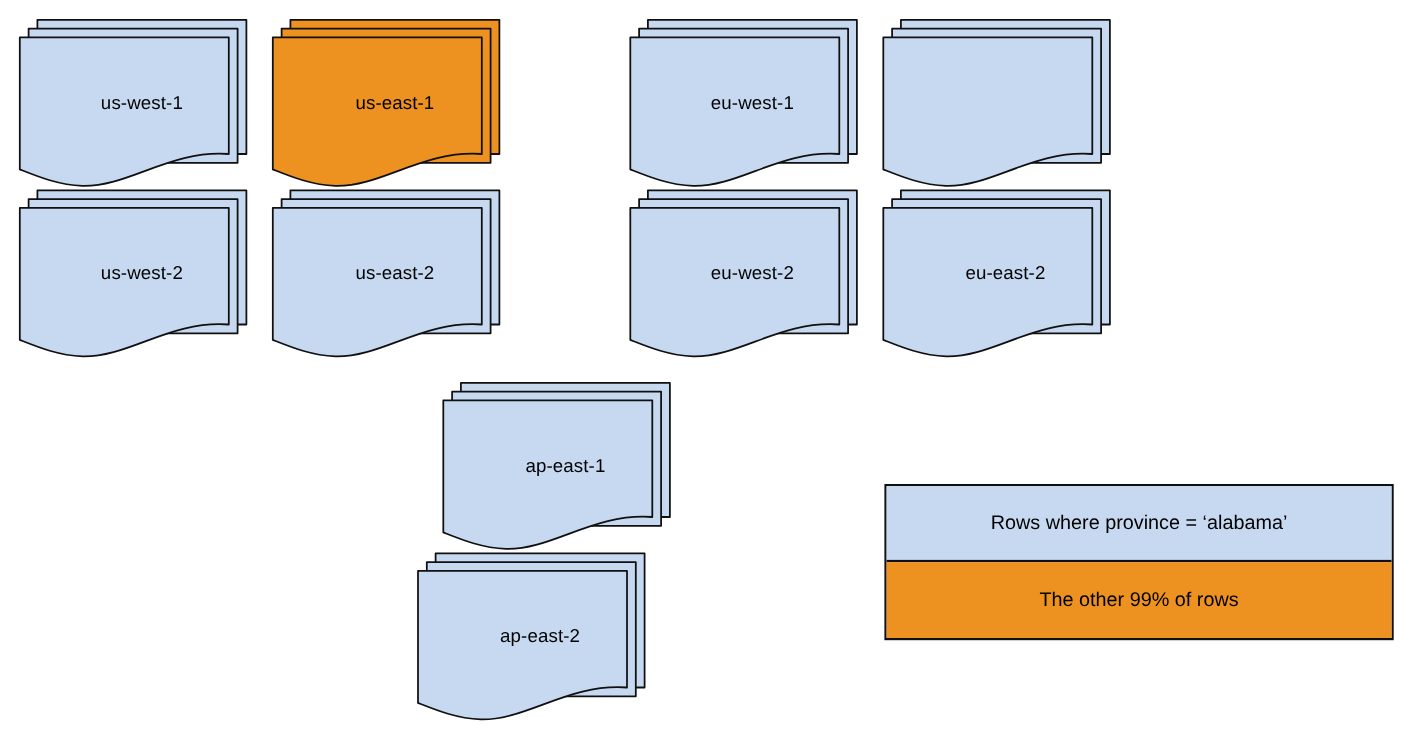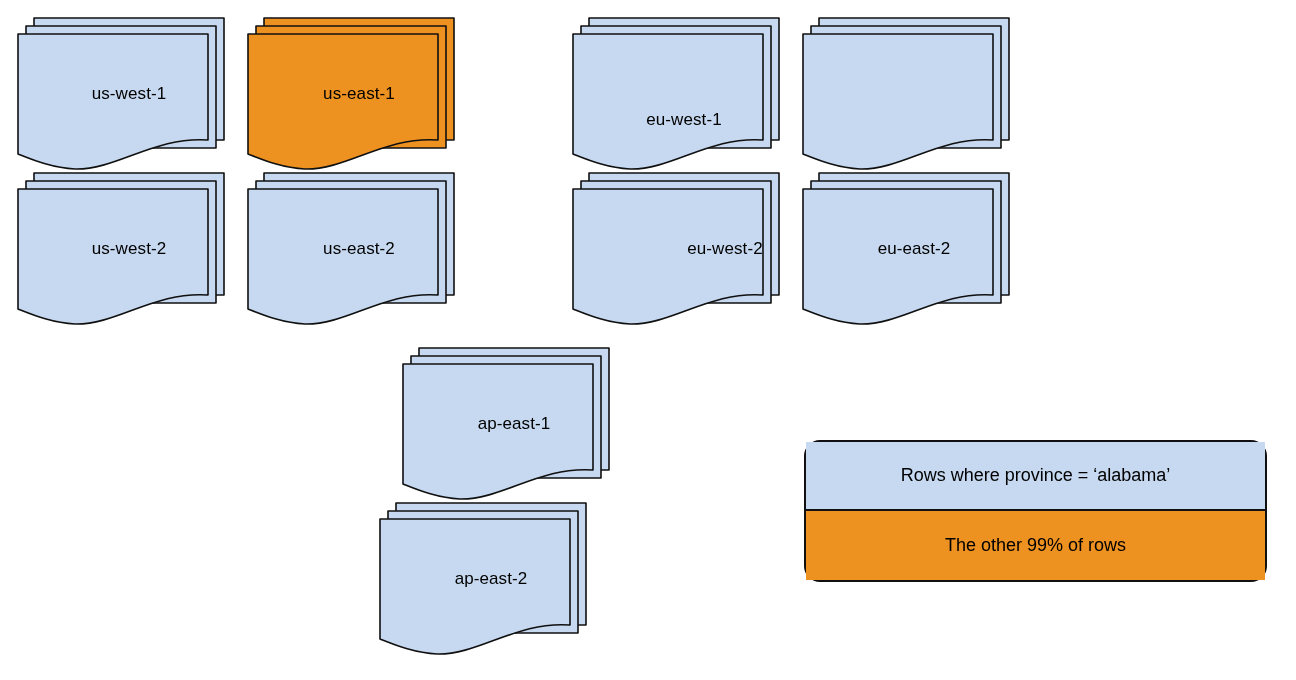--- a/index.html
+++ b/index.html
@@ -97,21 +97,21 @@
           <path d="M 0 0 L 190 0 L 190 106 C 136.79999999999998 102, 98.8 136, 57 135 C 34.199999999999996 134, 15.200000000000001 126, 0 120 Z" transform="translate(0,16)" fill="#ed9121" stroke="#101010" stroke-width="1.6" stroke-linejoin="round"></path>
         </svg>
         <div class="stack-label" style="top: 16px;">us-east-1</div>
       </div>
       <div class="stack" style="left: 573px; top: 18px;">
         <svg width="210" height="160">
           <path d="M 0 0 L 190 0 L 190 122 L 0 122 Z" transform="translate(16,0)" fill="#c6d9f0" stroke="#101010" stroke-width="1.6" stroke-linejoin="round"></path>
           <path d="M 0 0 L 190 0 L 190 122 L 0 122 Z" transform="translate(8,8)" fill="#c6d9f0" stroke="#101010" stroke-width="1.6" stroke-linejoin="round"></path>
           <path d="M 0 0 L 190 0 L 190 106 C 136.79999999999998 102, 98.8 136, 57 135 C 34.199999999999996 134, 15.200000000000001 126, 0 120 Z" transform="translate(0,16)" fill="#c6d9f0" stroke="#101010" stroke-width="1.6" stroke-linejoin="round"></path>
         </svg>
-        <div class="stack-label" style="top: 16px; margin-top: 26px;">eu-west-1</div>
+        <div class="stack-label" style="top: 16px;">eu-west-1</div>
       </div>
       <div class="stack" style="left: 803px; top: 18px;">
         <svg width="210" height="160">
           <path d="M 0 0 L 190 0 L 190 122 L 0 122 Z" transform="translate(16,0)" fill="#c6d9f0" stroke="#101010" stroke-width="1.6" stroke-linejoin="round"></path>
           <path d="M 0 0 L 190 0 L 190 122 L 0 122 Z" transform="translate(8,8)" fill="#c6d9f0" stroke="#101010" stroke-width="1.6" stroke-linejoin="round"></path>
           <path d="M 0 0 L 190 0 L 190 106 C 136.79999999999998 102, 98.8 136, 57 135 C 34.199999999999996 134, 15.200000000000001 126, 0 120 Z" transform="translate(0,16)" fill="#c6d9f0" stroke="#101010" stroke-width="1.6" stroke-linejoin="round"></path>
         </svg>
       </div>
       <div class="stack" style="left: 18px; top: 173px; padding-left: 44px;">
         <svg width="210" height="160">
@@ -128,21 +128,21 @@
           <path d="M 0 0 L 190 0 L 190 106 C 136.79999999999998 102, 98.8 136, 57 135 C 34.199999999999996 134, 15.200000000000001 126, 0 120 Z" transform="translate(0,16)" fill="#c6d9f0" stroke="#101010" stroke-width="1.6" stroke-linejoin="round"></path>
         </svg>
         <div class="stack-label" style="top: 16px;">us-east-2</div>
       </div>
       <div class="stack" style="left: 573px; top: 173px;">
         <svg width="210" height="160">
           <path d="M 0 0 L 190 0 L 190 122 L 0 122 Z" transform="translate(16,0)" fill="#c6d9f0" stroke="#101010" stroke-width="1.6" stroke-linejoin="round"></path>
           <path d="M 0 0 L 190 0 L 190 122 L 0 122 Z" transform="translate(8,8)" fill="#c6d9f0" stroke="#101010" stroke-width="1.6" stroke-linejoin="round"></path>
           <path d="M 0 0 L 190 0 L 190 106 C 136.79999999999998 102, 98.8 136, 57 135 C 34.199999999999996 134, 15.200000000000001 126, 0 120 Z" transform="translate(0,16)" fill="#c6d9f0" stroke="#101010" stroke-width="1.6" stroke-linejoin="round"></path>
         </svg>
-        <div class="stack-label" style="top: 16px; margin-left: 41px;">eu-west-2</div>
+        <div class="stack-label" style="top: 16px;">eu-west-2</div>
       </div>
       <div class="stack" style="left: 803px; top: 173px;">
         <svg width="210" height="160">
           <path d="M 0 0 L 190 0 L 190 122 L 0 122 Z" transform="translate(16,0)" fill="#c6d9f0" stroke="#101010" stroke-width="1.6" stroke-linejoin="round"></path>
           <path d="M 0 0 L 190 0 L 190 122 L 0 122 Z" transform="translate(8,8)" fill="#c6d9f0" stroke="#101010" stroke-width="1.6" stroke-linejoin="round"></path>
           <path d="M 0 0 L 190 0 L 190 106 C 136.79999999999998 102, 98.8 136, 57 135 C 34.199999999999996 134, 15.200000000000001 126, 0 120 Z" transform="translate(0,16)" fill="#c6d9f0" stroke="#101010" stroke-width="1.6" stroke-linejoin="round"></path>
         </svg>
         <div class="stack-label" style="top: 16px;">eu-east-2</div>
       </div>
       <div class="stack" style="left: 403px; top: 348px;">
@@ -156,21 +156,21 @@
       <div class="stack" style="left: 380px; top: 503px; padding-left: 24px;">
         <svg width="210" height="160">
           <path d="M 0 0 L 190 0 L 190 122 L 0 122 Z" transform="translate(16,0)" fill="#c6d9f0" stroke="#101010" stroke-width="1.6" stroke-linejoin="round"></path>
           <path d="M 0 0 L 190 0 L 190 122 L 0 122 Z" transform="translate(8,8)" fill="#c6d9f0" stroke="#101010" stroke-width="1.6" stroke-linejoin="round"></path>
           <path d="M 0 0 L 190 0 L 190 106 C 136.79999999999998 102, 98.8 136, 57 135 C 34.199999999999996 134, 15.200000000000001 126, 0 120 Z" transform="translate(0,16)" fill="#c6d9f0" stroke="#101010" stroke-width="1.6" stroke-linejoin="round"></path>
         </svg>
         <div class="stack-label" style="top: 16px;">ap-east-2</div>
       </div>
     </div>
 
-  <div id="legend" style="border-color: rgb(16, 16, 16); border-radius: 16px;">
+  <div id="legend" style="border-color: rgb(16, 16, 16);">
     <div class="legend-row first" style="background: rgb(198, 217, 240); border-bottom-color: rgb(16, 16, 16);">
       <span>Rows where province = ‘alabama’</span>
     </div>
     <div class="legend-row second" style="background: rgb(237, 145, 33);">
       <span>The other 99% of rows</span>
     </div>
   </div>
 
 </div>
 

